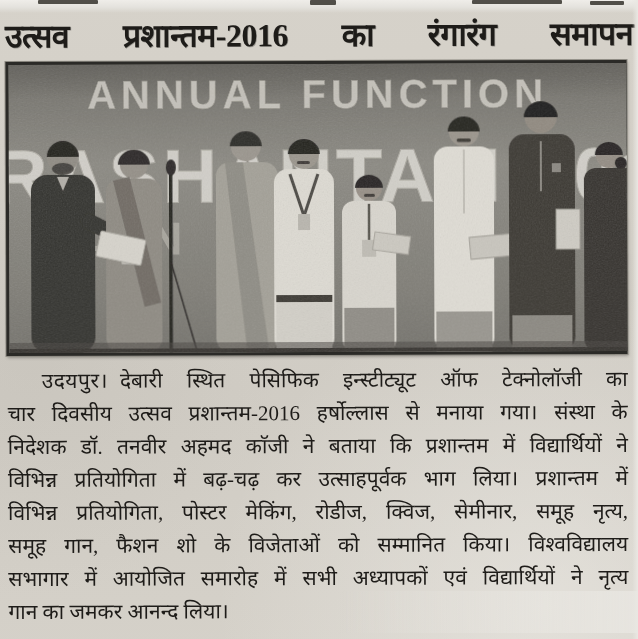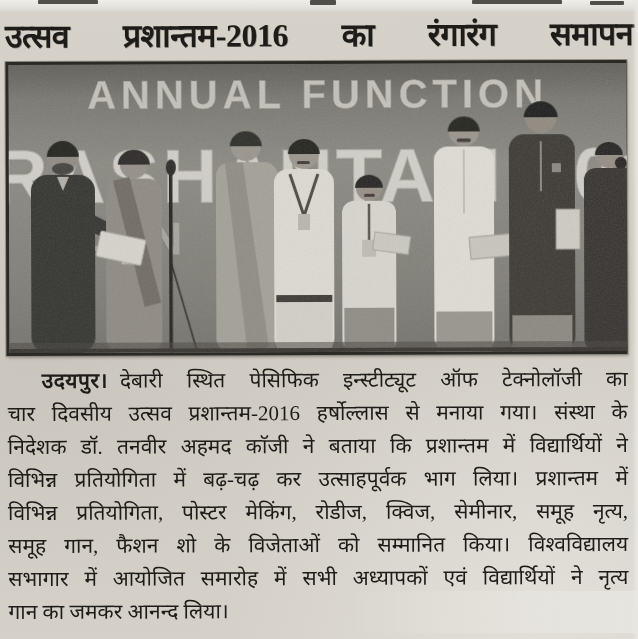--- a/index.html
+++ b/index.html
@@ -40,21 +40,21 @@
     padding:9px 10px 0 8px;
     font-size:21px;line-height:33px;
     transform:rotate(-.2deg);
   }
   article .line{
     margin:0;text-align:justify;text-align-last:justify;
     white-space:nowrap;
   }
   article .line.first{padding-left:34px;}
   article .line.last{text-align-last:left;}
-  .dateline{font-weight:700;letter-spacing:.5px;padding-right:12px;}
+  .dateline{font-weight:400;letter-spacing:.5px;padding-right:12px;}
   .light-wash{
     position:absolute;right:0;bottom:6px;width:300px;height:42px;
     background:linear-gradient(90deg,rgba(233,231,226,0),rgba(233,231,226,.8));
     pointer-events:none;
   }
   .right-edge{
     position:absolute;top:0;right:0;width:6px;height:100%;
     background:linear-gradient(90deg,rgba(236,234,229,0),#e9e7e2);
   }
 </style>

